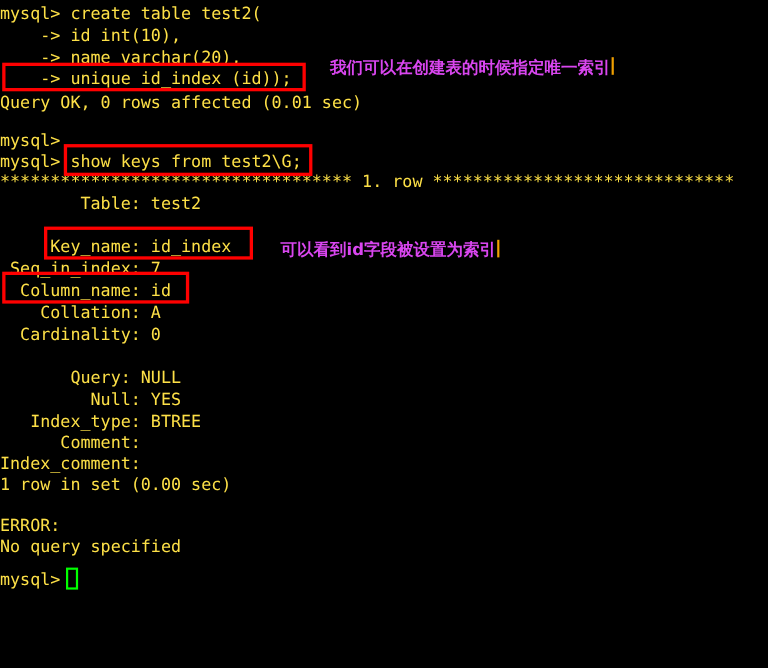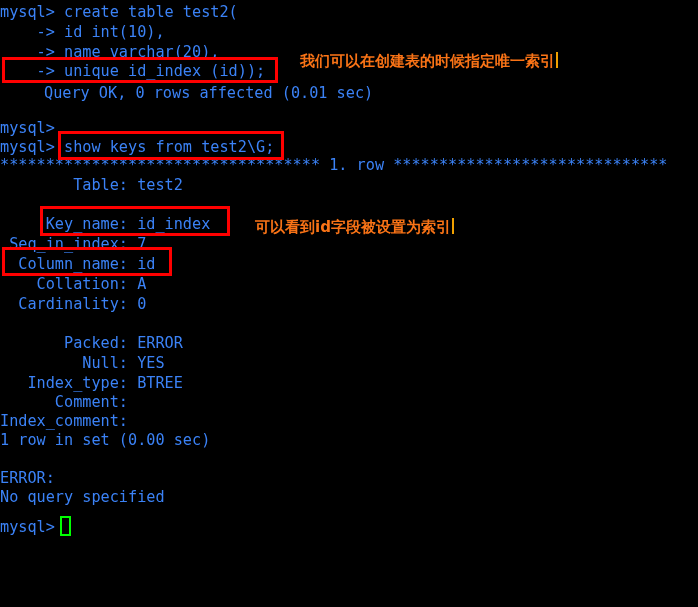--- a/index.html
+++ b/index.html
@@ -25,32 +25,32 @@
   }
 
   .line {
     position: absolute;
     left: 0;
     white-space: pre;
     font-family: "DejaVu Sans Mono", "Liberation Mono", monospace;
     font-size: 15.2px;
     line-height: 20.5px;
     letter-spacing: 0px;
-    color: #3b82f6;
+    color: #fde047;
     height: 20.5px;
   }
 
   .ann {
     position: absolute;
     white-space: pre;
     font-family: "DejaVu Sans", "Liberation Sans", sans-serif;
     font-size: 15px;
     font-weight: bold;
     line-height: 20px;
-    color: #f97316;
+    color: #d946ef;
     height: 20px;
   }
   .ann .caret {
     display: inline-block;
     width: 2px;
     height: 16px;
     background: #f0a000;
     vertical-align: -2px;
     margin-left: 1px;
   }
@@ -72,32 +72,32 @@
 </style>
 </head>
 <body>
 
 <div id="terminal">
 
   <div class="line" style="top:2px;">mysql&gt; create table test2(</div>
   <div class="line" style="top:22px;">    -&gt; id int(10),</div>
   <div class="line" style="top:42px;">    -&gt; name varchar(20),</div>
   <div class="line" style="top:61px;">    -&gt; unique id_index (id));</div>
-  <div class="line" style="top:83px;padding-left:44px;">Query OK, 0 rows affected (0.01 sec)</div>
+  <div class="line" style="top:83px;">Query OK, 0 rows affected (0.01 sec)</div>
   <div class="line" style="top:104px;"></div>
   <div class="line" style="top:118px;">mysql&gt;</div>
   <div class="line" style="top:137px;">mysql&gt; show keys from test2\G;</div>
   <div class="line" style="top:155px;">*********************************** 1. row ******************************</div>
   <div class="line" style="top:175px;">        Table: test2</div>
   <div class="line" style="top:214px;">     Key_name: id_index</div>
   <div class="line" style="top:234px;"> Seq_in_index: 7</div>
   <div class="line" style="top:254px;">  Column_name: id</div>
   <div class="line" style="top:274px;">    Collation: A</div>
   <div class="line" style="top:294px;">  Cardinality: 0</div>
-  <div class="line" style="top:333px;">       Packed: ERROR</div>
+  <div class="line" style="top:333px;">       Query: NULL</div>
   <div class="line" style="top:353px;">         Null: YES</div>
   <div class="line" style="top:373px;">   Index_type: BTREE</div>
   <div class="line" style="top:392px;">      Comment:</div>
   <div class="line" style="top:411px;">Index_comment:</div>
   <div class="line" style="top:430px;">1 row in set (0.00 sec)</div>
   <div class="line" style="top:450px;"></div>
   <div class="line" style="top:468px;">ERROR:</div>
   <div class="line" style="top:487px;">No query specified</div>
   <div class="line" style="top:507px;"></div>
   <div class="line" style="top:517px;">mysql&gt;</div>

